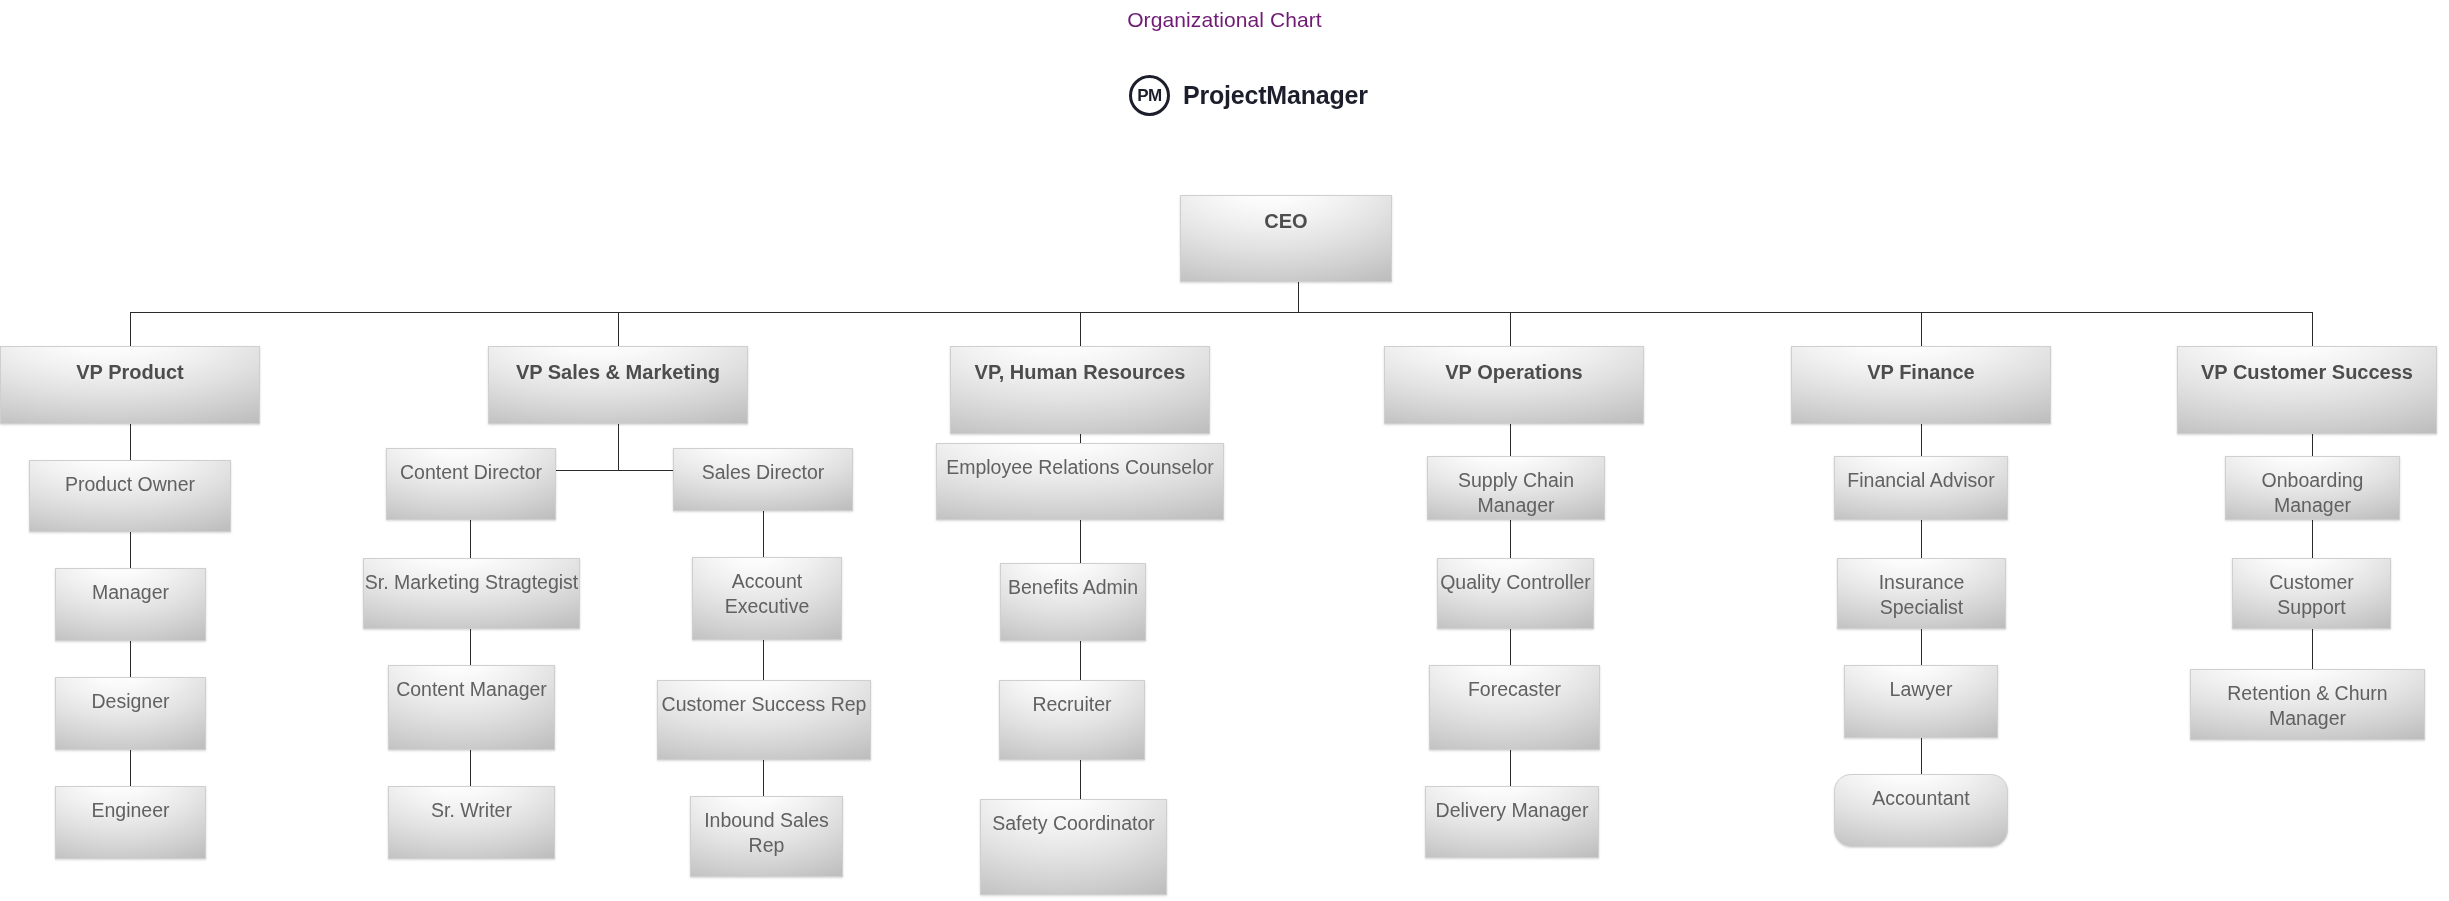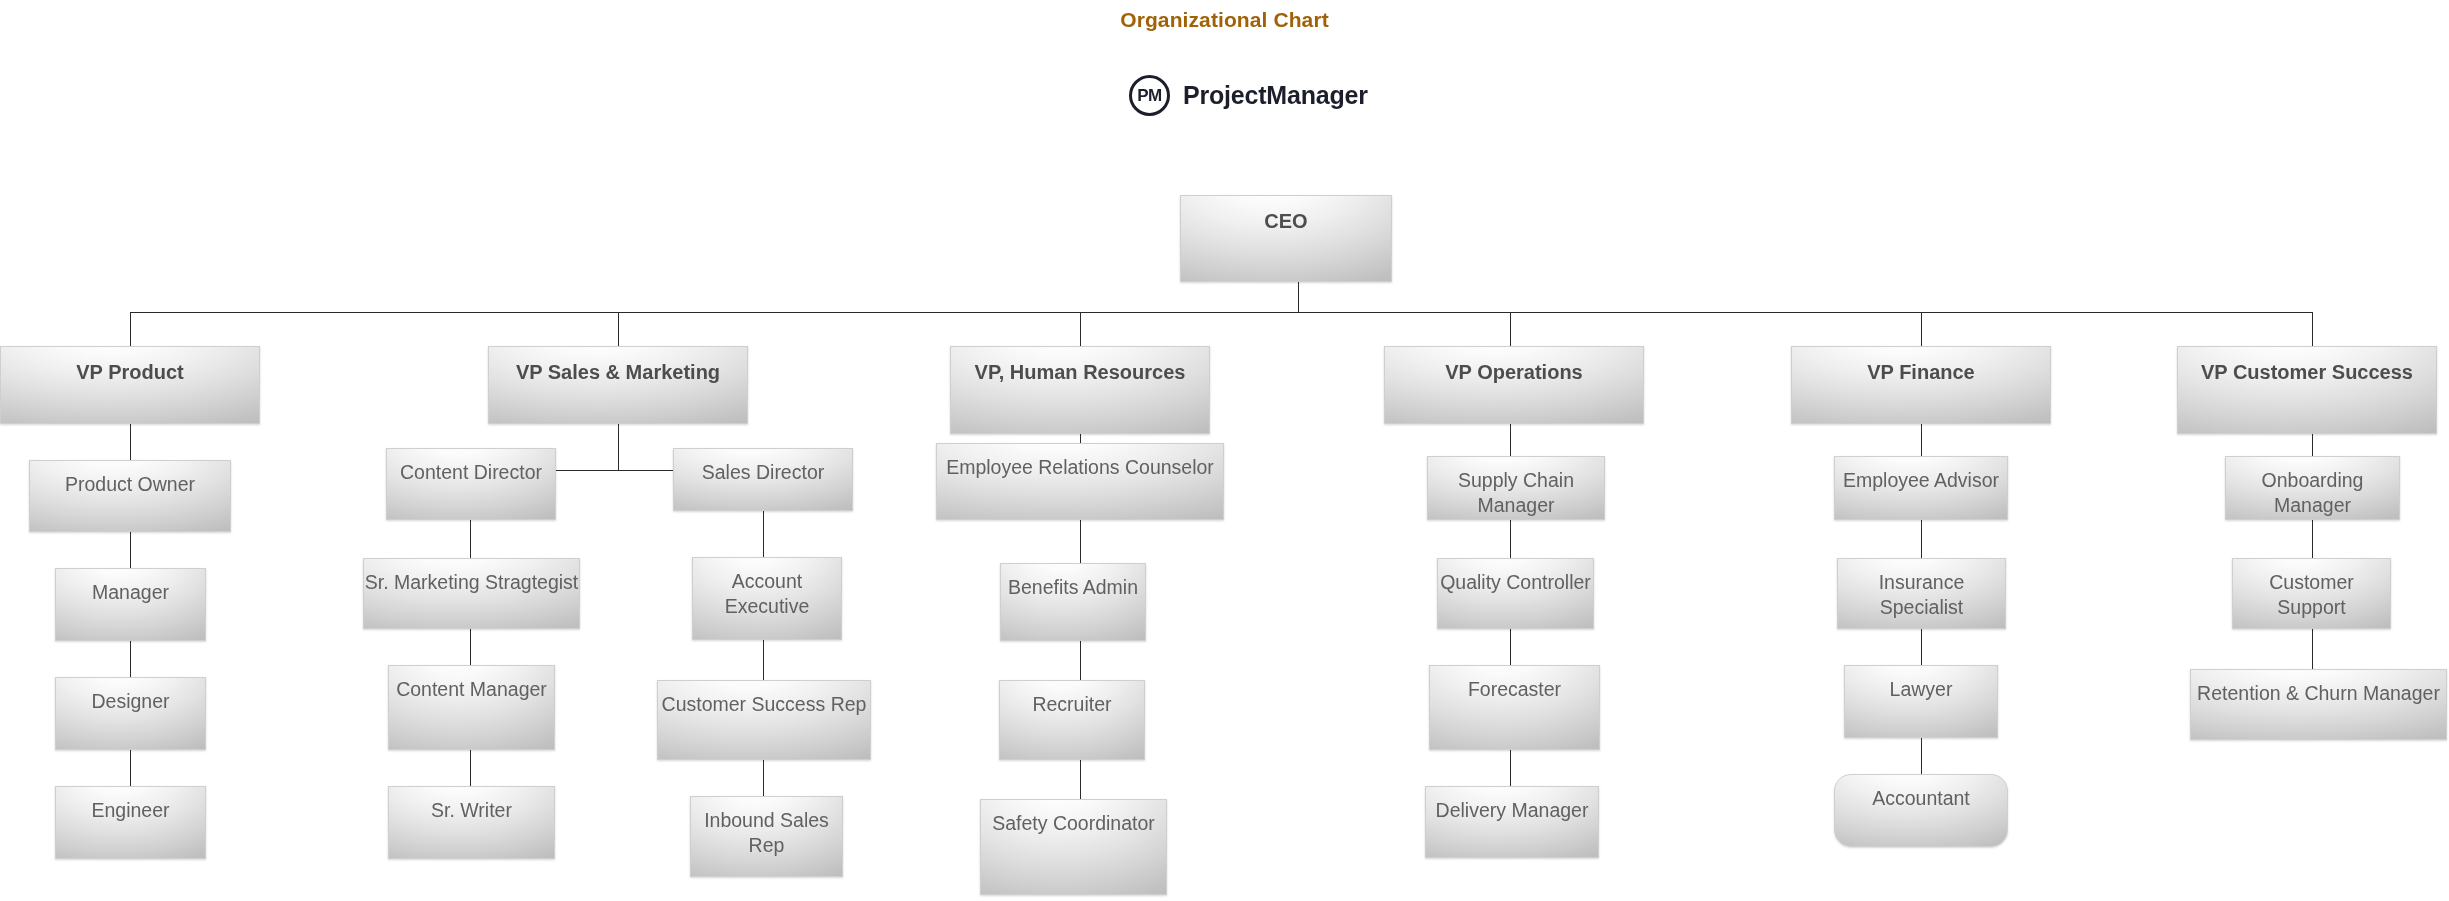--- a/index.html
+++ b/index.html
@@ -11,22 +11,22 @@
     position:relative;
   }
   #stage{position:absolute;left:0;top:0;width:2449px;height:901px;overflow:hidden;}
 
   
   .chart-title{
     position:absolute;
     left:0;top:8px;width:2449px;
     text-align:center;
     font-size:21px;
-    font-weight:bold;
-    color:#a16207;
+    font-weight:normal;
+    color:#701a75;
     letter-spacing:.1px;
   }
   .brand{
     position:absolute;
     left:1129px;top:75px;
     display:flex;align-items:center;gap:13px;
   }
   .brand-mark{
     width:41px;height:41px;border-radius:50%;
     border:3px solid #1c1f2b;
@@ -155,23 +155,23 @@
   <div class="node leaf" style="left:999px;top:680px;width:146px;height:80px;">Recruiter</div>
   <div class="node leaf" style="left:980px;top:799px;width:187px;height:96px;">Safety Coordinator</div>
 
   <div class="node lv1" style="left:1384px;top:346px;width:260px;height:78px;">VP Operations</div>
   <div class="node leaf" style="left:1427px;top:456px;width:178px;height:64px;">Supply Chain Manager</div>
   <div class="node leaf" style="left:1437px;top:558px;width:157px;height:71px;">Quality Controller</div>
   <div class="node leaf" style="left:1429px;top:665px;width:171px;height:85px;">Forecaster</div>
   <div class="node leaf" style="left:1425px;top:786px;width:174px;height:72px;">Delivery Manager</div>
 
   <div class="node lv1" style="left:1791px;top:346px;width:260px;height:78px;">VP Finance</div>
-  <div class="node leaf" style="left:1834px;top:456px;width:174px;height:64px;">Employee Advisor</div>
+  <div class="node leaf" style="left:1834px;top:456px;width:174px;height:64px;">Financial Advisor</div>
   <div class="node leaf" style="left:1837px;top:558px;width:169px;height:71px;">Insurance Specialist</div>
   <div class="node leaf" style="left:1844px;top:665px;width:154px;height:73px;">Lawyer</div>
   <div class="node leaf" style="left:1834px;top:774px;width:174px;height:73px;border-radius:17px;">Accountant</div>
 
   <div class="node lv1" style="left:2177px;top:346px;width:260px;height:88px;">VP Customer Success</div>
   <div class="node leaf" style="left:2232px;top:558px;width:159px;height:71px;">Customer Support</div>
   <div class="node leaf" style="left:2225px;top:456px;width:175px;height:64px;">Onboarding Manager</div>
-  <div class="node leaf" style="left:2190px;top:669px;width:257px;height:71px;">Retention &amp; Churn Manager</div>
+  <div class="node leaf" style="left:2190px;top:669px;width:235px;height:71px;">Retention &amp; Churn Manager</div>
 
 </div>
 
 </body></html>

